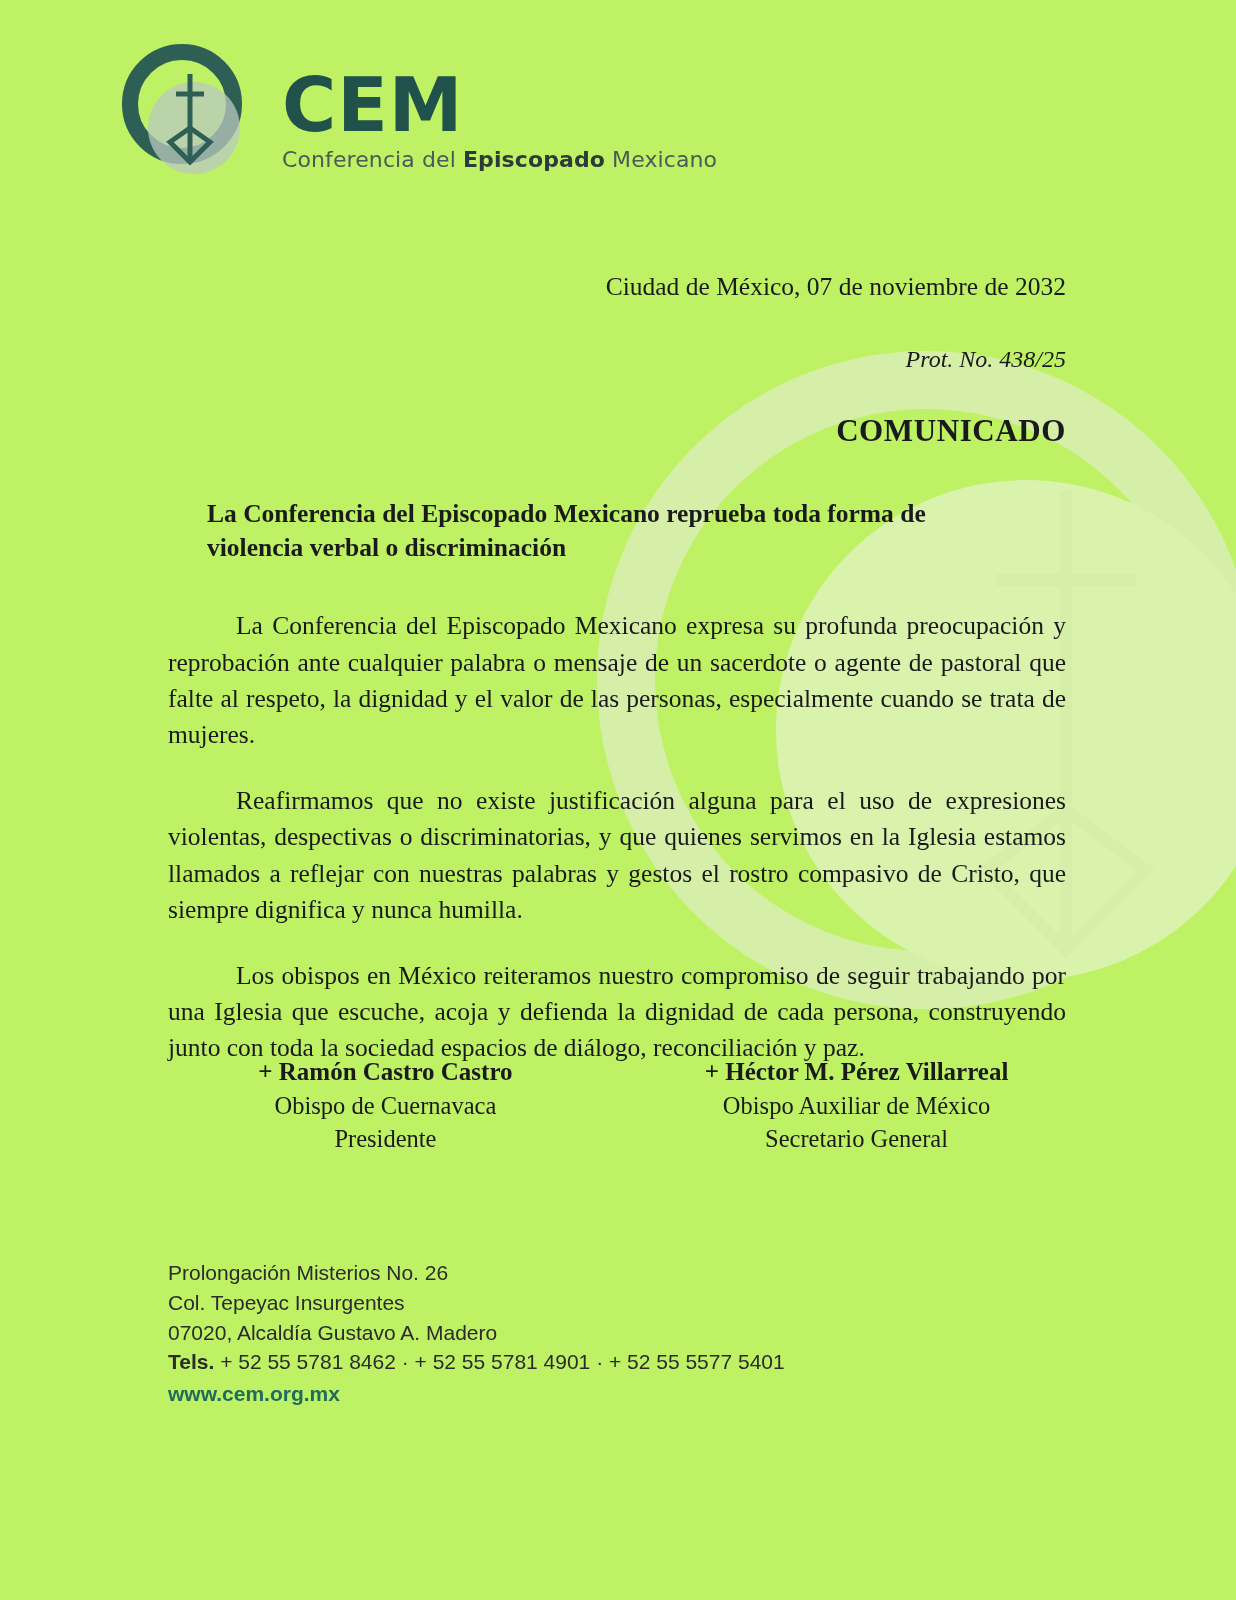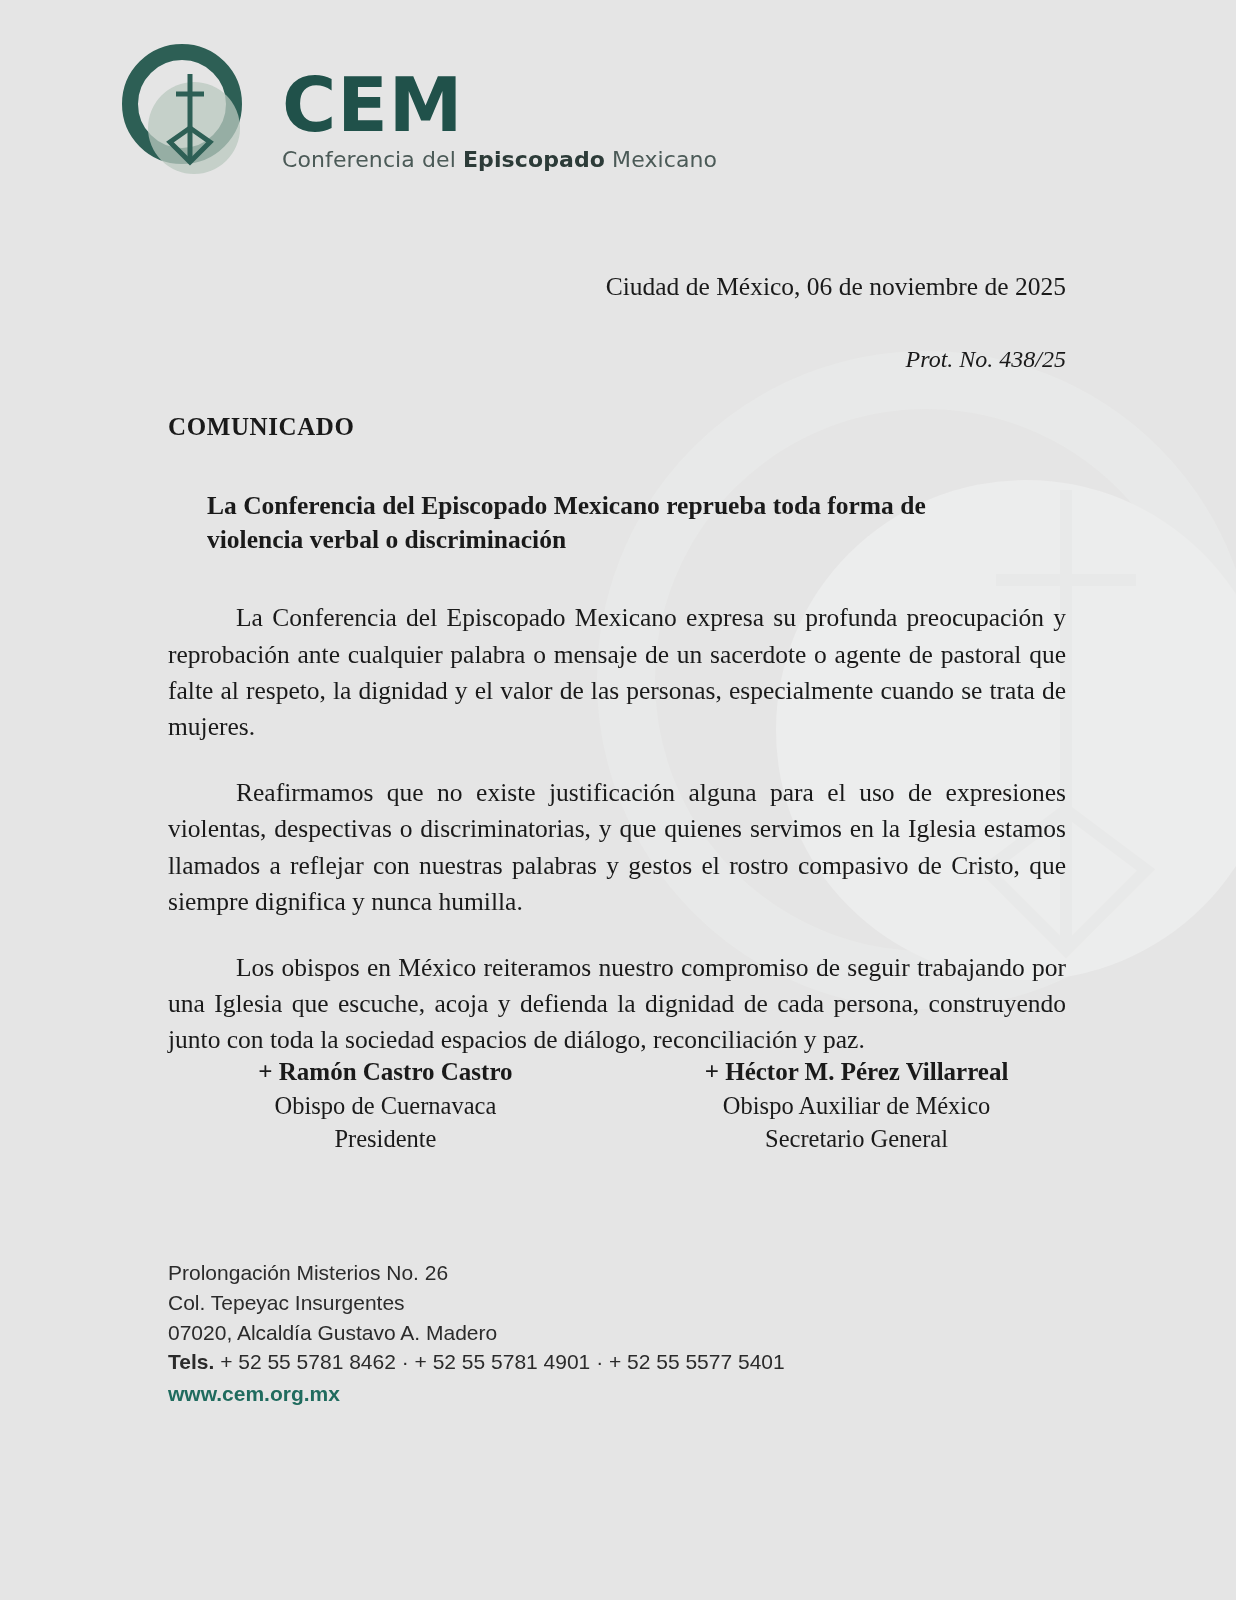--- a/index.html
+++ b/index.html
@@ -4,21 +4,21 @@
 <style>
   html, body {
     margin: 0;
     padding: 0;
     background: #ffffff;
   }
   .page {
     position: relative;
     width: 1236px;
     height: 1600px;
-    background: #e5e5e5;
+    background: #bef264;
     overflow: hidden;
     font-family: "Liberation Serif", serif;
     color: #1a1a1a;
   }
 
   
   .watermark {
     position: absolute;
     right: -120px;
     top: 250px;
@@ -75,23 +75,23 @@
     font-size: 25.5px;
     margin: 0 0 44px 0;
   }
   .prot {
     text-align: right;
     font-style: italic;
     font-size: 24px;
     margin: 0 0 40px 0;
   }
   .doc-kind {
-    text-align: left;
-    font-weight: bold;
-    font-size: 25px;
+    text-align: right;
+    font-weight: bold;
+    font-size: 31px;
     letter-spacing: 0.6px;
     margin: 0 0 48px 0;
   }
   .doc-title {
     text-align: left;
     font-weight: bold;
     font-size: 25.5px;
     line-height: 1.32;
     margin: 0 auto 44px auto;
     max-width: 820px;
@@ -170,21 +170,21 @@
         </g>
       </svg>
     </div>
     <div class="logo-text">
       <div class="logo-cem">CEM</div>
       <div class="logo-sub"><span>Conferencia del </span><b>Episcopado</b><span> Mexicano</span></div>
     </div>
   </div>
 
   <div class="doc">
-    <p class="date-line">Ciudad de México, 06 de noviembre de 2025</p>
+    <p class="date-line">Ciudad de México, 07 de noviembre de 2032</p>
     <p class="prot">Prot. No. 438/25</p>
     <p class="doc-kind">COMUNICADO</p>
     <p class="doc-title">La Conferencia del Episcopado Mexicano reprueba toda forma de violencia verbal o discriminación</p>
     <p class="body">La Conferencia del Episcopado Mexicano expresa su profunda preocupación y reprobación ante cualquier palabra o mensaje de un sacerdote o agente de pastoral que falte al respeto, la dignidad y el valor de las personas, especialmente cuando se trata de mujeres.</p>
     <p class="body">Reafirmamos que no existe justificación alguna para el uso de expresiones violentas, despectivas o discriminatorias, y que quienes servimos en la Iglesia estamos llamados a reflejar con nuestras palabras y gestos el rostro compasivo de Cristo, que siempre dignifica y nunca humilla.</p>
     <p class="body">Los obispos en México reiteramos nuestro compromiso de seguir trabajando por una Iglesia que escuche, acoja y defienda la dignidad de cada persona, construyendo junto con toda la sociedad espacios de diálogo, reconciliación y paz.</p>
   </div>
 
   <div class="signatures">
     <div class="sig">

